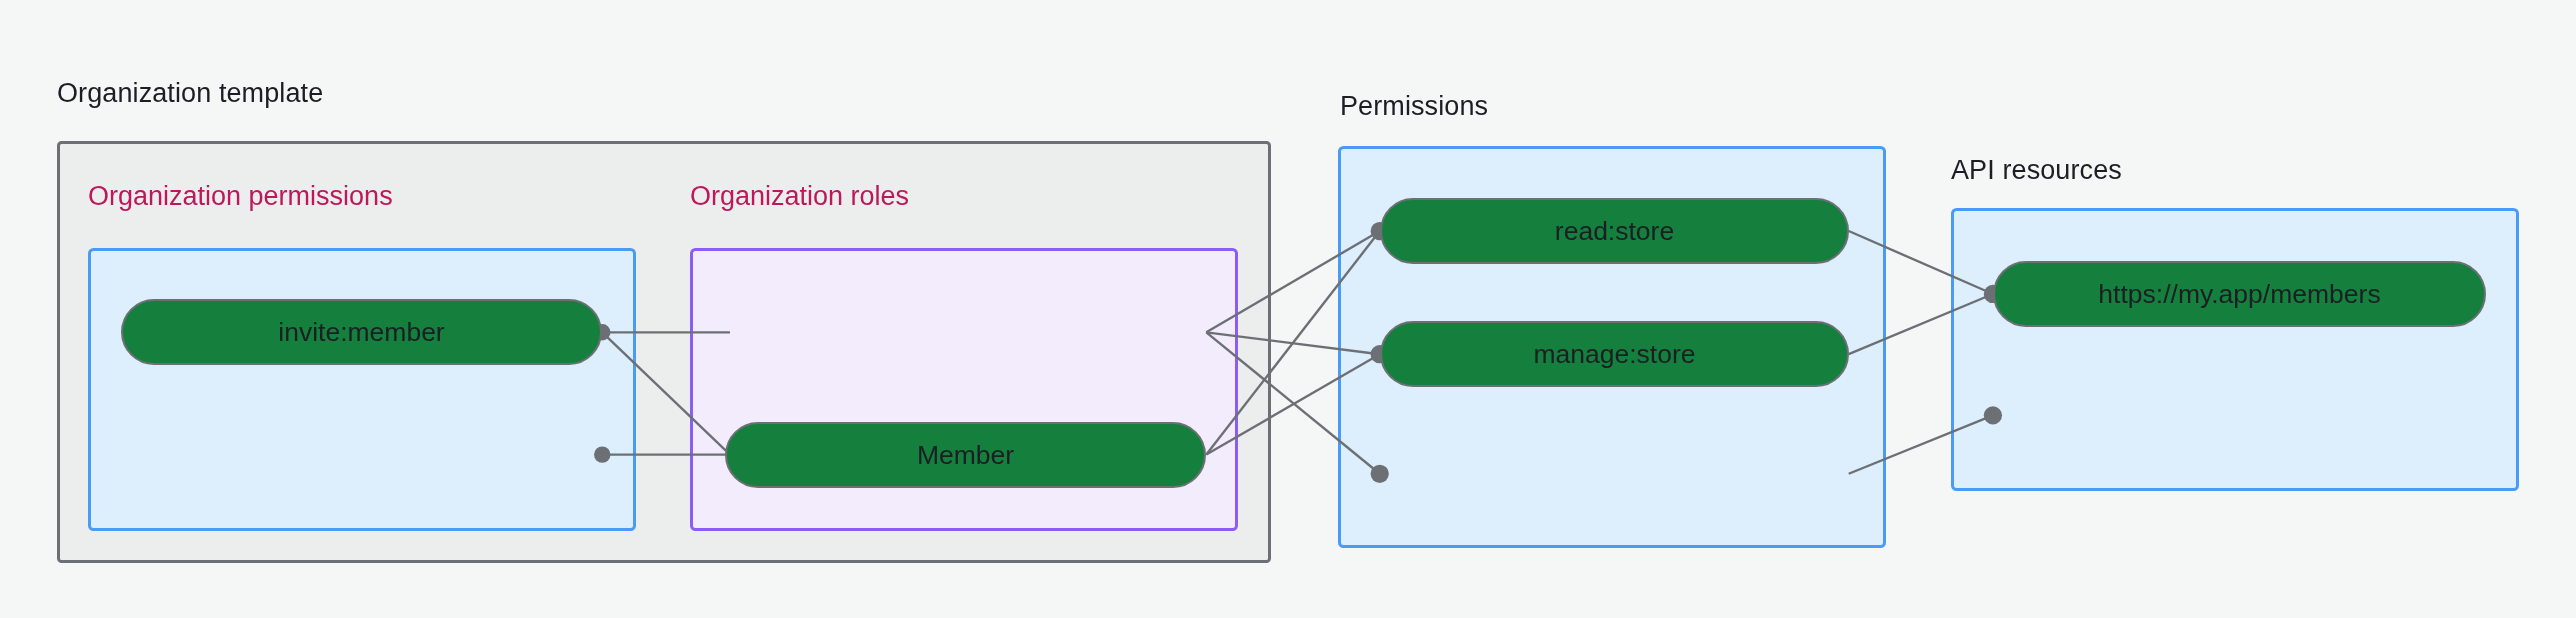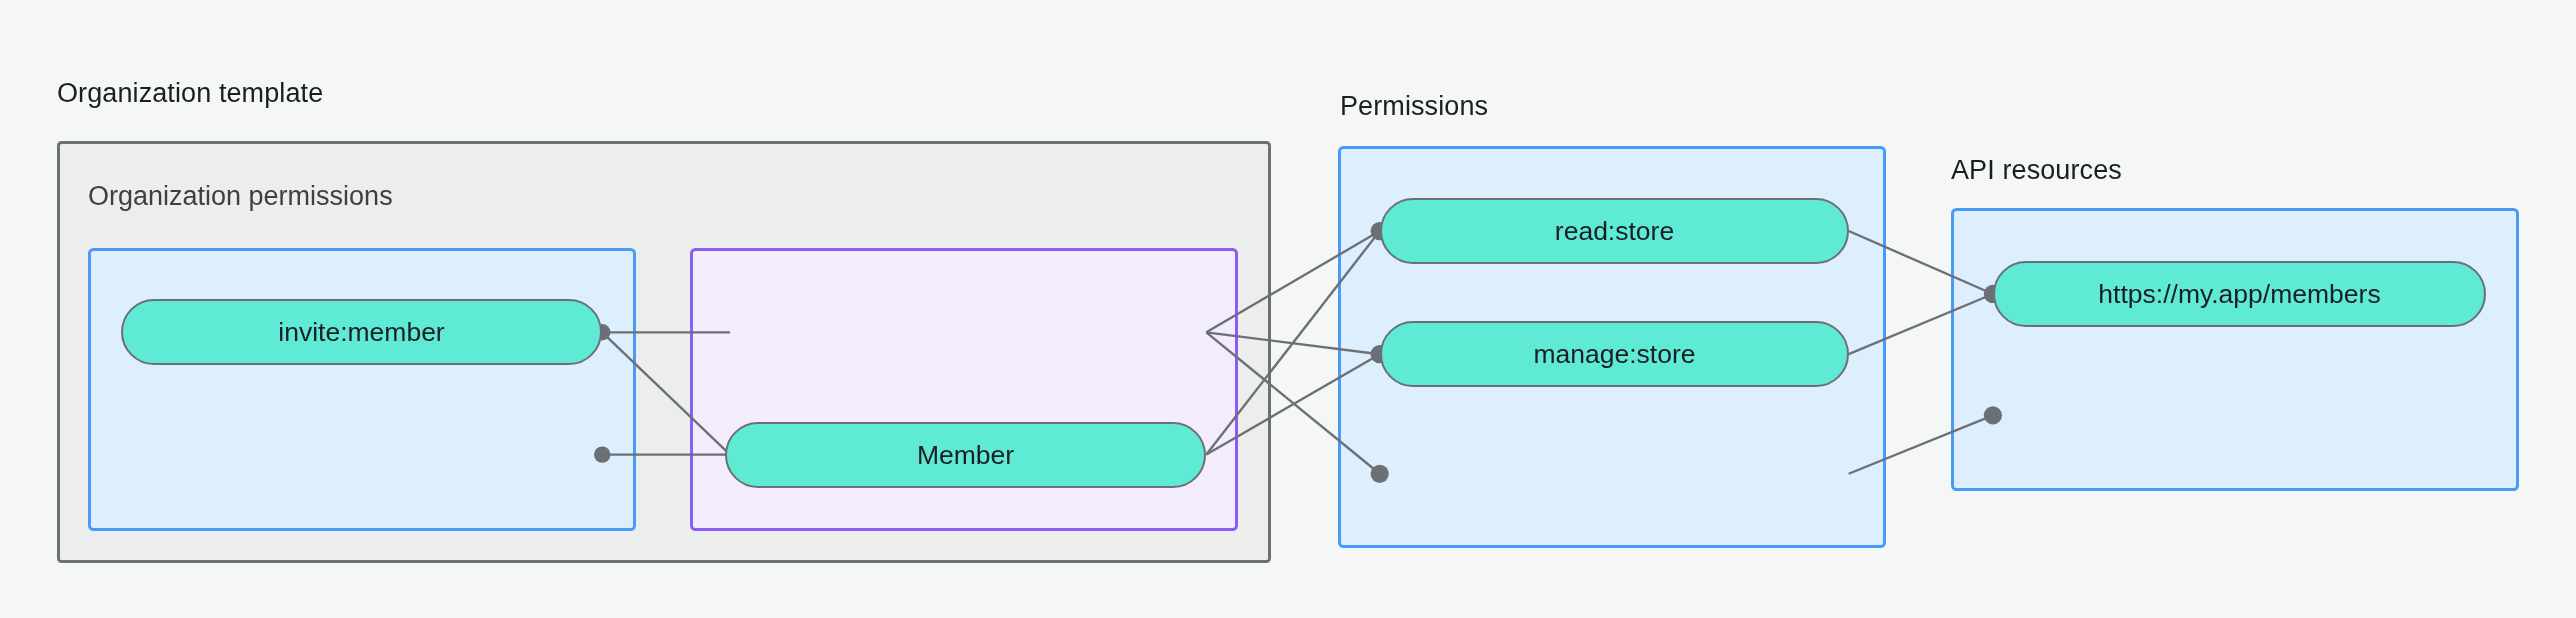--- a/index.html
+++ b/index.html
@@ -42,27 +42,27 @@
     border-radius: 5.5px;
   }
   .purple-box {
     background: #f3ecfd;
     border: 3.7px solid #8b5cf6;
     border-radius: 5.5px;
   }
   .sub-title {
     position: absolute;
     font-size: 27px;
-    color: #404040;
+    color: #be185d;
     white-space: nowrap;
   }
   .pill {
     position: absolute;
     box-sizing: border-box;
-    background: #5eead4;
+    background: #15803d;
     border: 2.7px solid #6c7075;
     border-radius: 912px;
     display: flex;
     align-items: center;
     justify-content: center;
     font-size: 26.5px;
     color: #1b1f23;
     white-space: nowrap;
   }
   #edges {
@@ -90,20 +90,21 @@
   <div class="group-title" style="left:57px; top:62px;">Organization template</div>
 
   <div class="group-title" style="left:1340px; top:75px;">Permissions</div>
 
   <div class="group-title" style="left:1951px; top:139px;">API resources</div>
 
   <div class="container-box outer-gray" style="left:57px; top:141px; width:1214px; height:422px;"></div>
 
   <div class="sub-title" style="left:88px; top:181px;">Organization permissions</div>
 
+  <div class="sub-title" style="left:690px; top:181px;">Organization roles</div>
 
   <div class="container-box blue-box" style="left:88px; top:248px; width:548px; height:283px;"></div>
 
   <div class="container-box purple-box" style="left:690px; top:248px; width:548px; height:283px;"></div>
 
   <div class="container-box blue-box" style="left:1338px; top:146px; width:548px; height:402px;"></div>
 
   <div class="container-box blue-box" style="left:1951px; top:208px; width:568px; height:283px;"></div>
 
   <svg id="edges" viewBox="0 0 2823 678">

